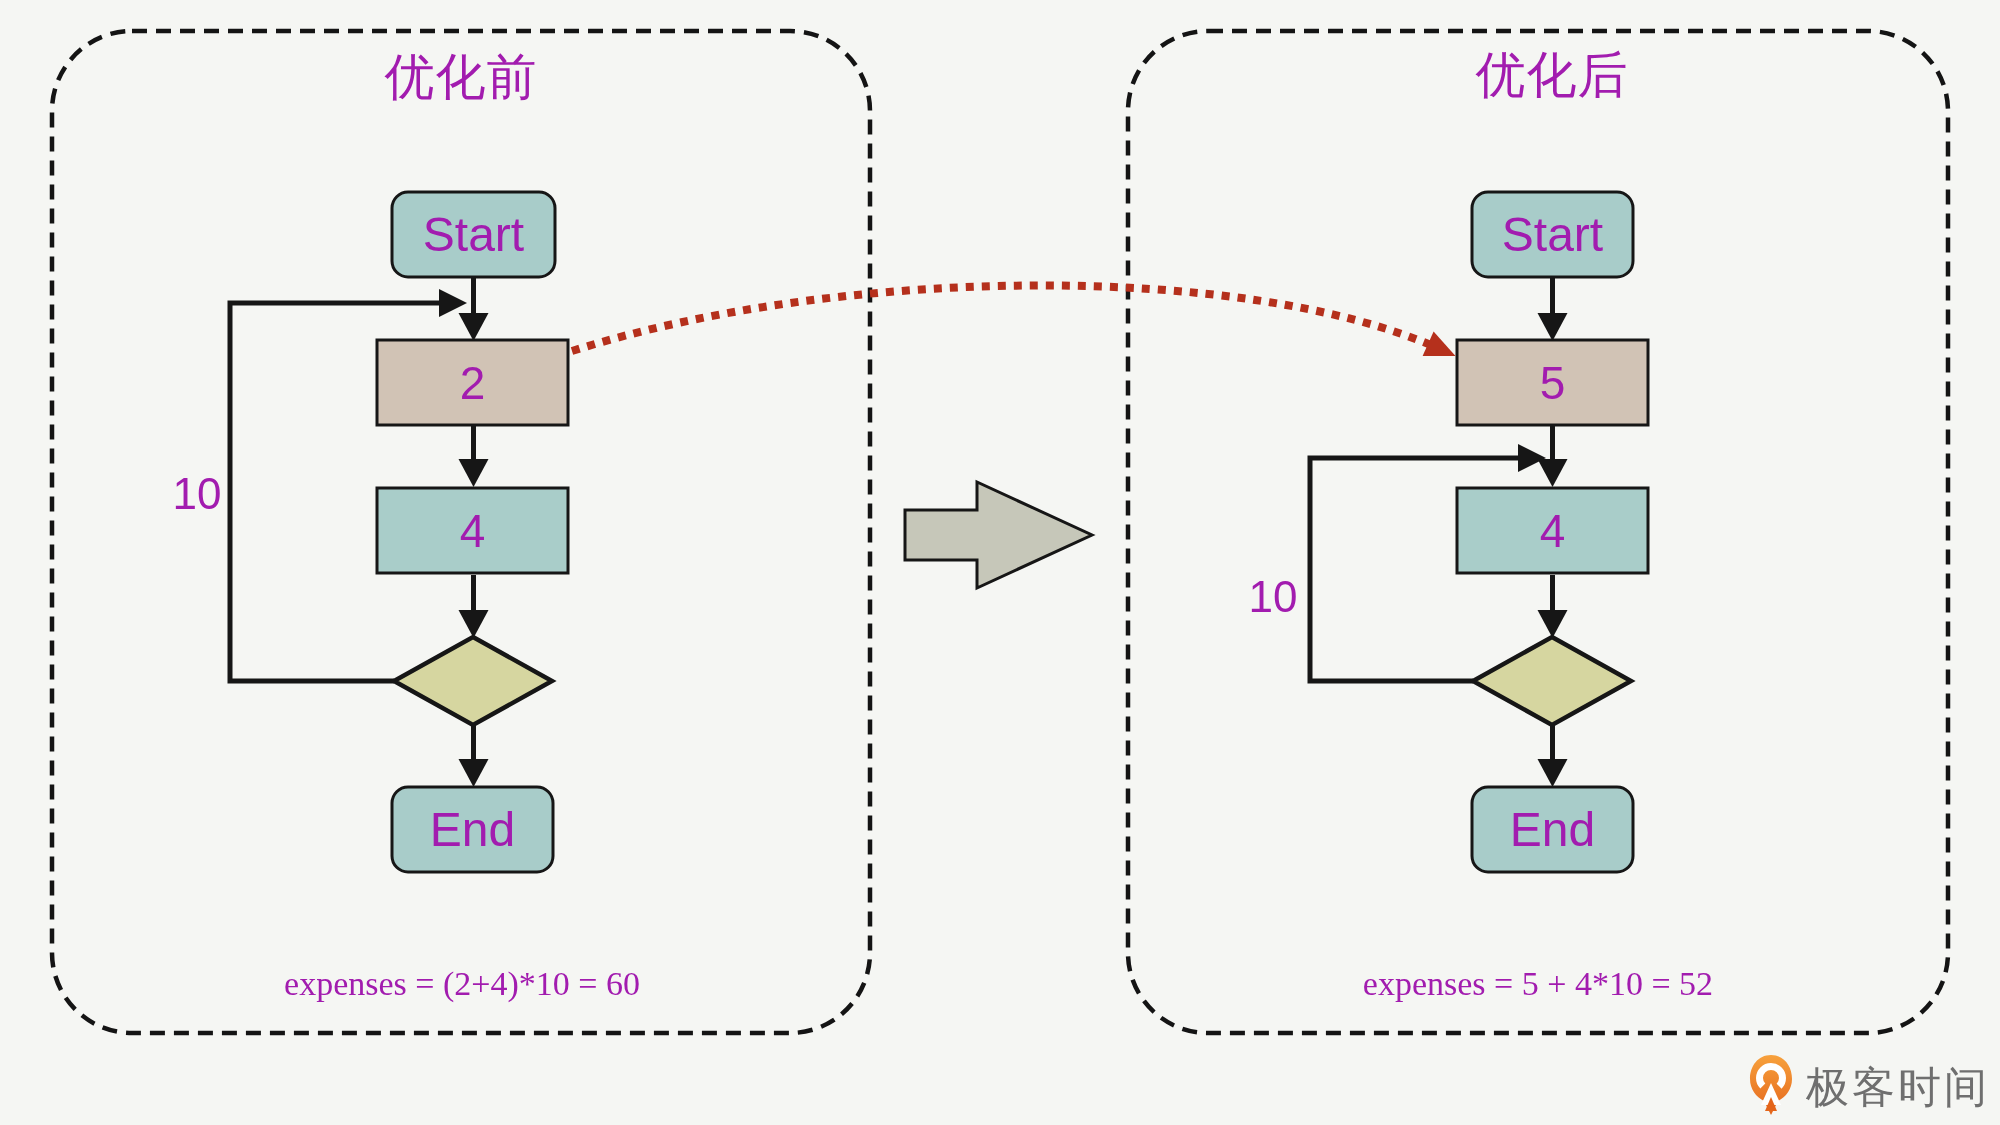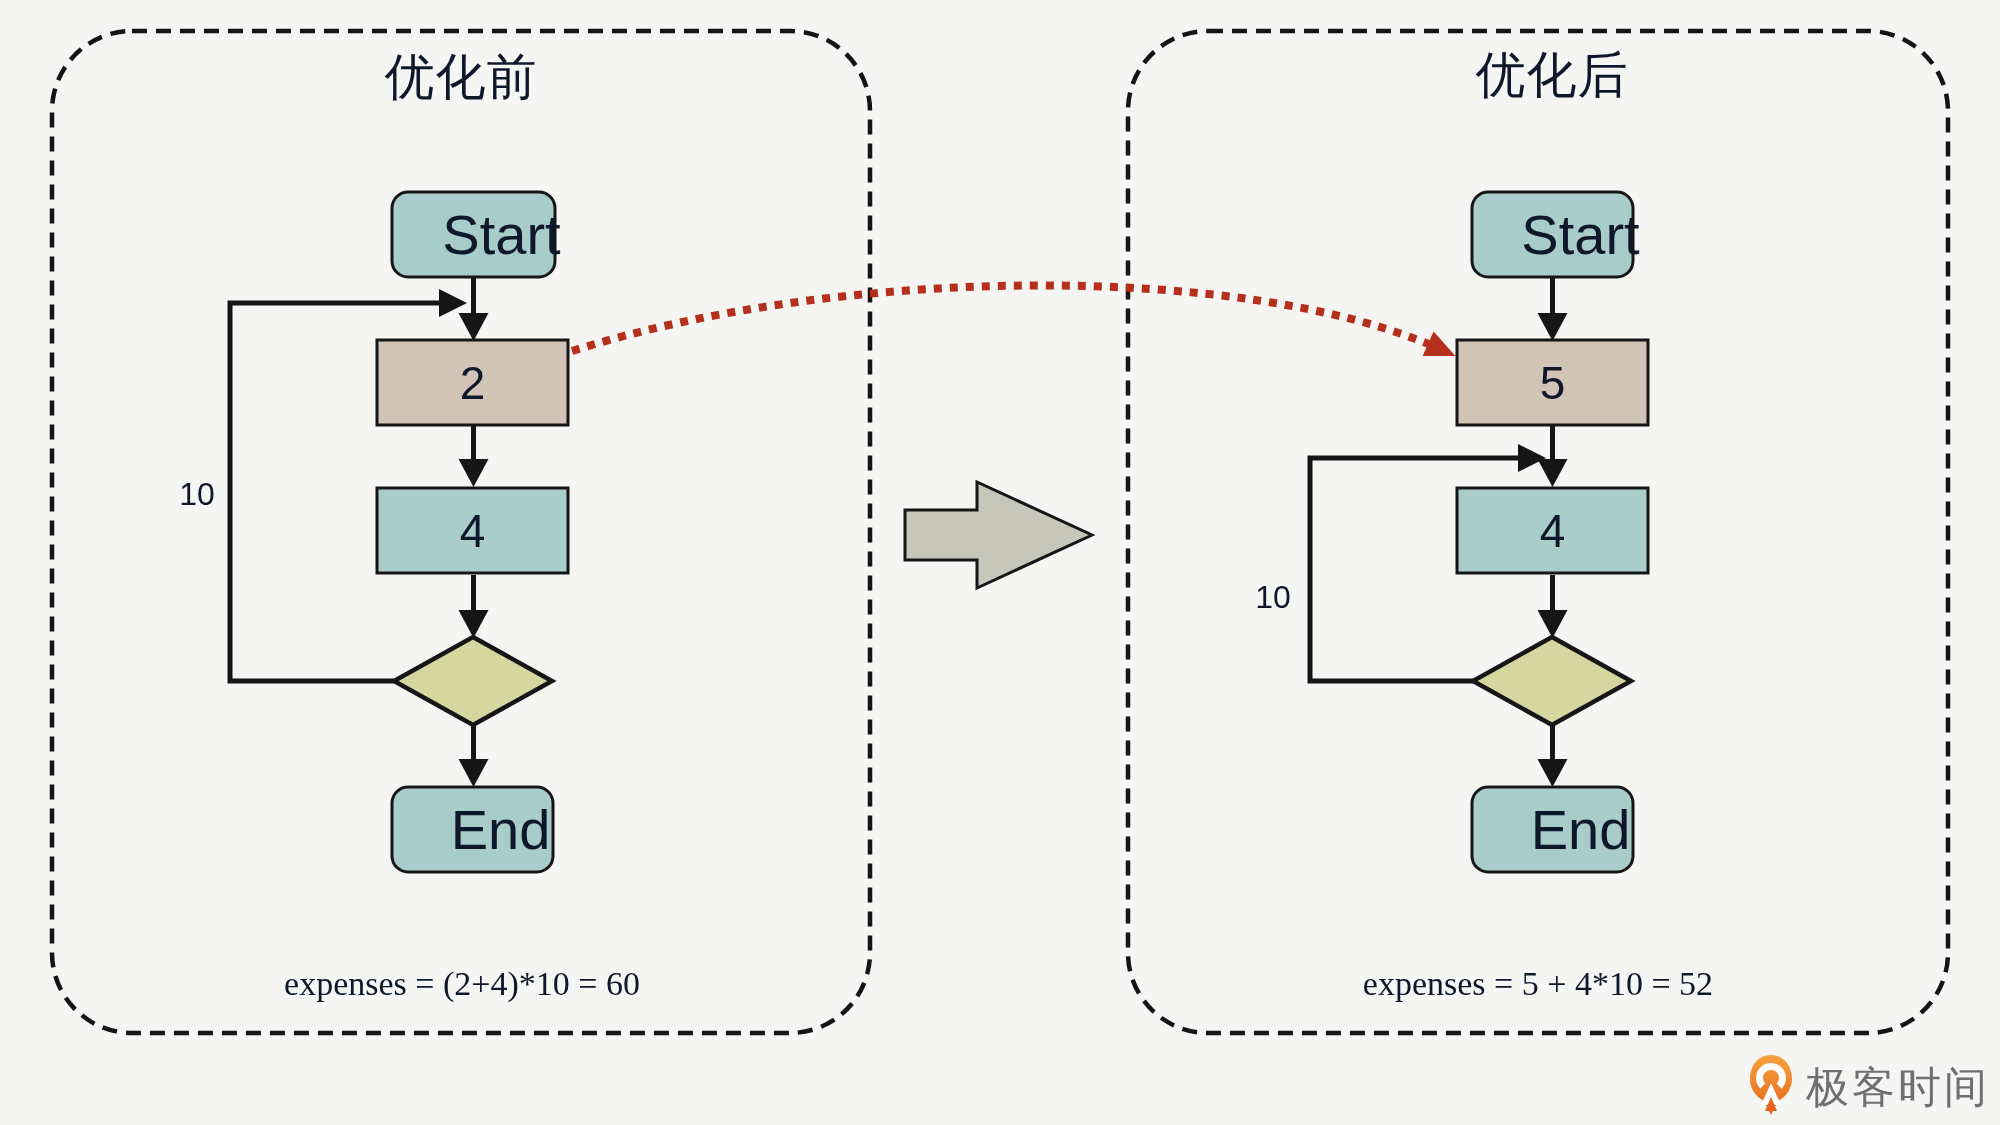--- a/index.html
+++ b/index.html
@@ -1,24 +1,24 @@
 <!DOCTYPE html>
 <html><head>
 <meta charset="utf-8">
 <style>
   html,body{margin:0;padding:0;}
   body{font-family:"Liberation Sans",sans-serif;}
   #canvas{position:relative;width:2000px;height:1125px;overflow:hidden;}
   #diagram-svg{position:absolute;left:0;top:0;}
   .txt{position:absolute;display:flex;align-items:center;justify-content:center;
-       color:#0f172a;line-height:1;white-space:nowrap;}
+       color:#a21caf;line-height:1;white-space:nowrap;}
   .panel-title{font-size:50px;letter-spacing:1px;}
-  .node-label{font-size:56px;margin-left:28px;}
+  .node-label{font-size:48px;}
   .node-value{font-size:46px;}
-  .loop-label{font-size:32px;}
+  .loop-label{font-size:44px;}
   .formula{font-family:"Liberation Serif",serif;font-size:34px;}
   .logo-text{font-size:43px;letter-spacing:3px;color:#6f6f6f;font-weight:500;}
 </style>
 </head>
 <body>
 
 <div id="canvas">
 
   <svg id="diagram-svg" width="2000" height="1125" viewBox="0 0 2000 1125">
 

